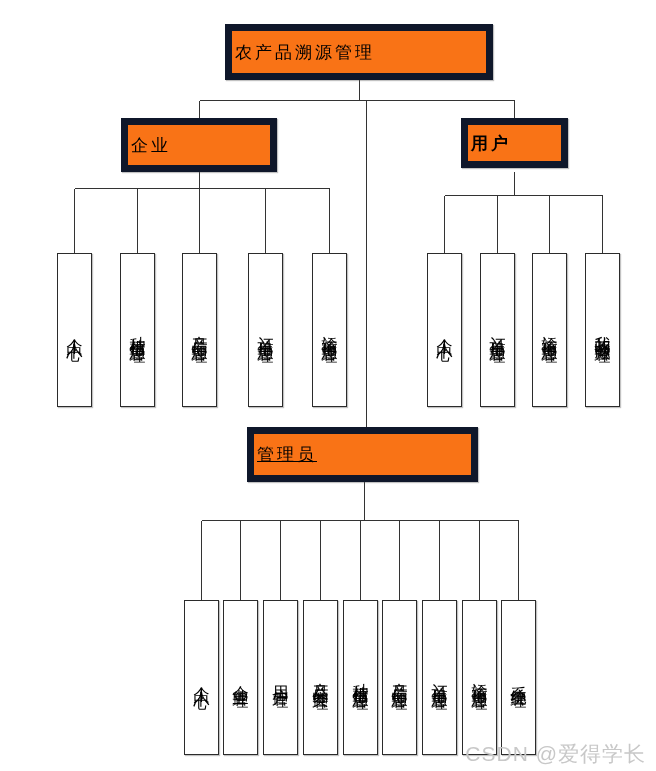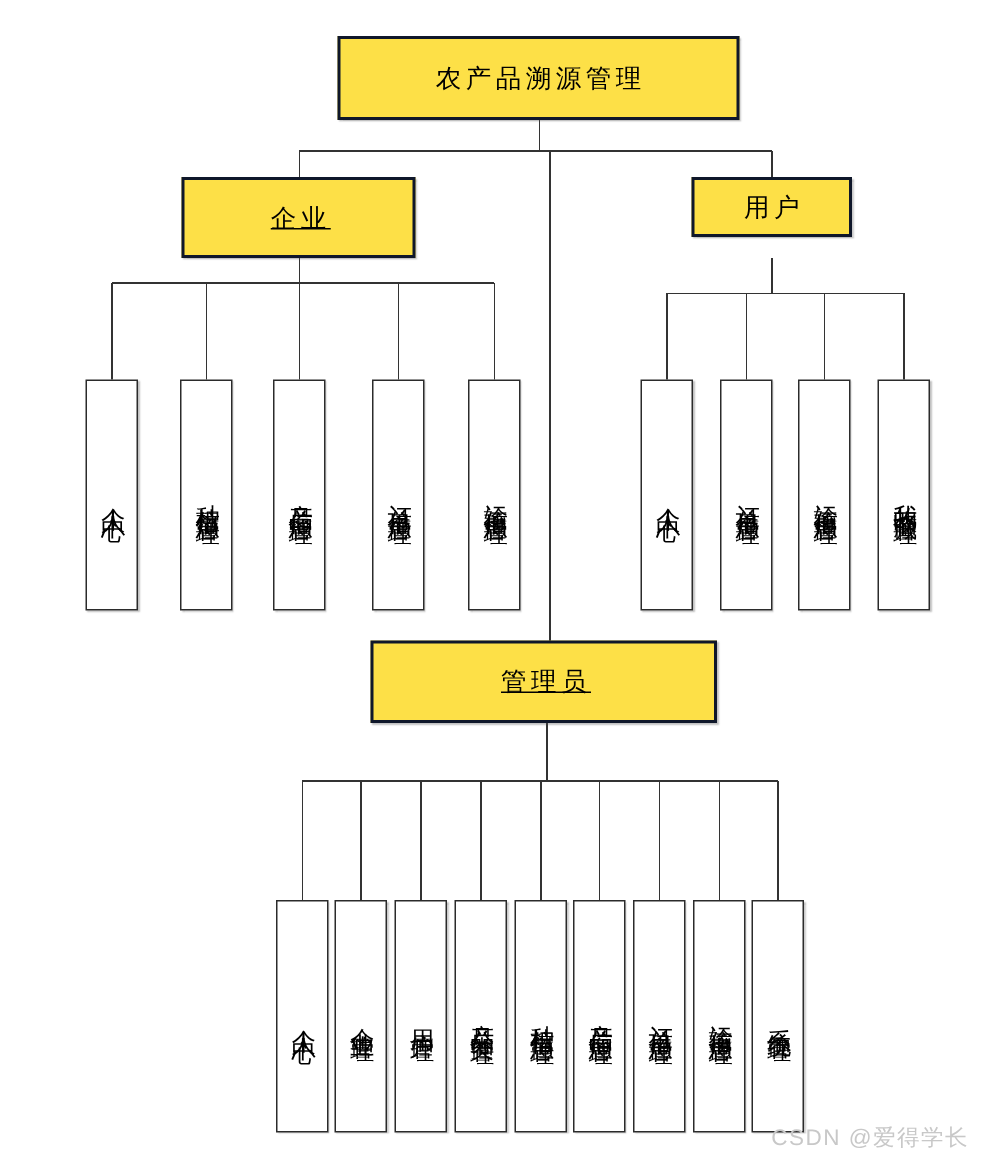--- a/index.html
+++ b/index.html
@@ -13,26 +13,26 @@
   }
   .connectors {
     position: absolute;
     left: 0; top: 0;
     width: 656px; height: 771px;
     pointer-events: none;
   }
   .hnode {
     position: absolute;
     box-sizing: border-box;
-    background: #fde047;
-    border: 2px solid #0f172a;
+    background: #f97316;
+    border: 7px solid #0f172a;
     box-shadow: 1px 1px 1px rgba(80,80,80,0.35);
     display: flex;
     align-items: center;
-    justify-content: center;
+    justify-content: flex-start;
     font-size: 17px;
     letter-spacing: 3px;
     text-indent: 3px;
     color: #000000;
     white-space: nowrap;
   }
   .vnode {
     position: absolute;
     box-sizing: border-box;
     background: #ffffff;
@@ -47,21 +47,21 @@
     text-orientation: upright;
     font-size: 16px;
     line-height: 1;
     letter-spacing: 2.5px;
     color: #000000;
   }
   .watermark {
     position: absolute;
     right: 10px;
     bottom: 3px;
-    font-size: 15px;
+    font-size: 21px;
     letter-spacing: 1px;
     color: #c8c8c8;
     white-space: nowrap;
   }
 </style>
 </head>
 <body>
 
 <div class="canvas">
 
@@ -69,24 +69,24 @@
     <path fill="none" stroke-width="1" d="M359.5,80 V100 M199.5,100.5 H514.5 M199.5,100.5 V118 M514.5,100.5 V118 M366.5,100.5 V427" stroke="#333333"></path>
     <path fill="none" stroke-width="1" d="M199.5,172 V253 M74.5,188.5 H329.5 M74.5,188.5 V253 M137.5,188.5 V253 M265.5,188.5 V253 M329.5,188.5 V253" stroke="#333333"></path>
     <path fill="none" stroke-width="1" d="M514.5,172 V195.5 M444.5,195.5 H602.5 M444.5,195.5 V253 M497.5,195.5 V253 M549.5,195.5 V253 M602.5,195.5 V253" stroke="#333333"></path>
     <path fill="none" stroke-width="1" d="M364.5,482 V520.5 M201.5,520.5 H518.5 M201.5,520.5 V600 M240.5,520.5 V600 M280.5,520.5 V600 M320.5,520.5 V600 M360.5,520.5 V600 M399.5,520.5 V600 M439.5,520.5 V600 M479.5,520.5 V600 M518.5,520.5 V600" stroke="#333333"></path>
   </svg>
 
   <div class="hnode" style="left:225px; top:24px; width:268px; height:56px;">
     <span>农产品溯源管理</span>
   </div>
 
-  <div class="hnode" style="left:121px; top:118px; width:156px; height:54px;text-decoration:underline;">
+  <div class="hnode" style="left:121px; top:118px; width:156px; height:54px;">
     <span>企业</span>
   </div>
-  <div class="hnode" style="left:461px; top:118px; width:107px; height:40px;">
+  <div class="hnode" style="left:461px; top:118px; width:107px; height:50px;font-weight:bold;">
     <span>用户</span>
   </div>
   <div class="hnode" style="left:247px; top:427px; width:231px; height:55px;text-decoration:underline;">
     <span>管理员</span>
   </div>
 
   <div class="vnode" style="left:57px; top:253px; width:35px; height:154px;">
     <span class="vtext">个人中心</span>
   </div>
   <div class="vnode" style="left:120px; top:253px; width:35px; height:154px;">

